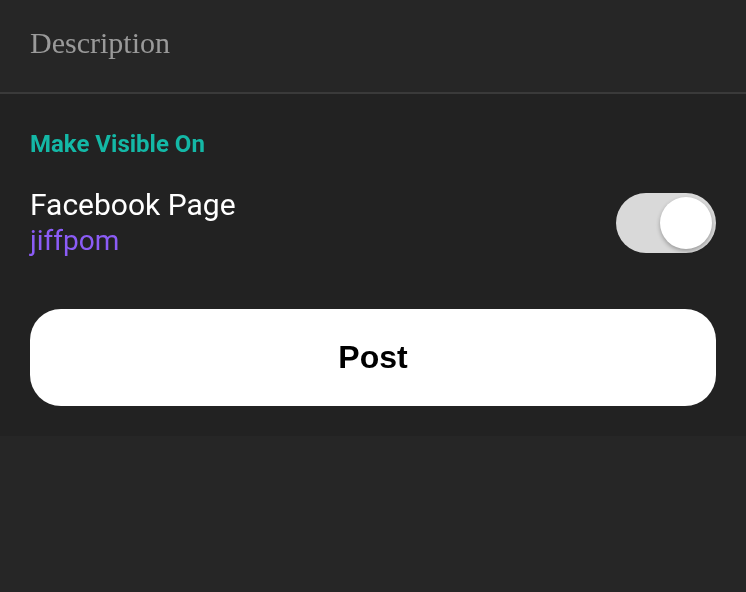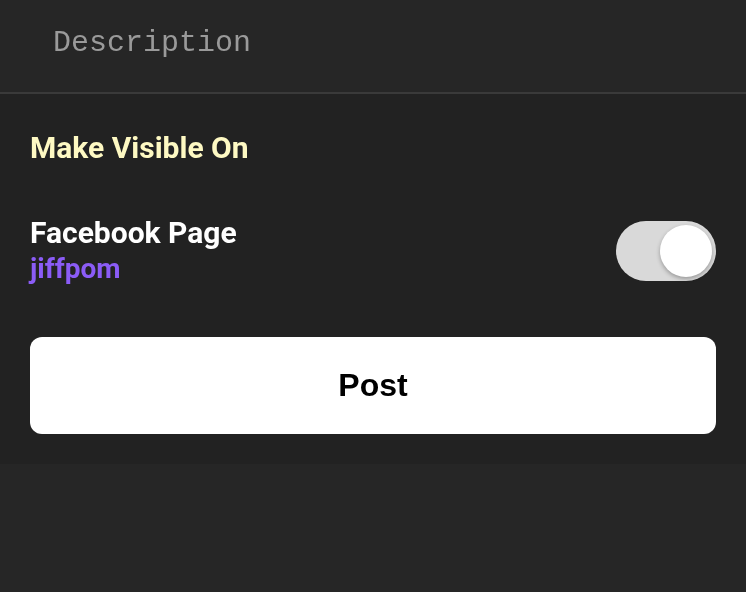--- a/index.html
+++ b/index.html
@@ -31,45 +31,44 @@
       padding: 26px 0 28px 0;
     }
     .description-field textarea {
       width: 100%;
       background: transparent;
       border: none;
       outline: none;
       resize: none;
       font-size: 30px;
       color: #7dd3fc;
-      font-family: Liberation Mono, monospace;
-      margin-left: 23px;
+      font-family: Liberation Serif, serif;
     }
     .description-field textarea::placeholder { color: #9a9a9a; }
     .section-divider {
       height: 2px;
       background: #3a3a3a;
     }
     .visible-section {
       background: #222;
       padding: 36px 30px 30px 30px;
     }
     .section-heading {
-      font-size: 30px;
+      font-size: 24px;
       font-weight: 700;
-      color: #fef9c3;
-      margin-bottom: 50px;
+      color: #14b8a6;
+      margin-bottom: 29px;
     }
     .toggle-row {
       display: flex;
       justify-content: space-between;
       align-items: center;
       margin-bottom: 50px;
     }
-    .toggle-labels { display: flex; flex-direction: column; font-weight: bold; }
+    .toggle-labels { display: flex; flex-direction: column; }
     .toggle-title { font-size: 30px; color: #fff; line-height: 1.2; }
     .toggle-subtitle { font-size: 28px; color: #8b5cf6; line-height: 1.3; }
     .switch {
       position: relative;
       width: 100px;
       height: 60px;
       background: #d9d9d9;
       border-radius: 30px;
       cursor: pointer;
     }
@@ -81,21 +80,21 @@
       border-radius: 50%;
       box-shadow: 0 2px 4px rgba(0,0,0,0.3);
     }
     .post-button {
       width: 100%;
       background: #fff;
       color: #000;
       font-size: 32px;
       font-weight: 700;
       border: none;
-      border-radius: 12px;
+      border-radius: 31px;
       padding: 30px 0;
       cursor: pointer;
     }
   </style>
 </head>
 <body>
 
 <div class="inputs">
   <div class="description-field">
     <textarea rows="1" placeholder="Description" style=""></textarea>

